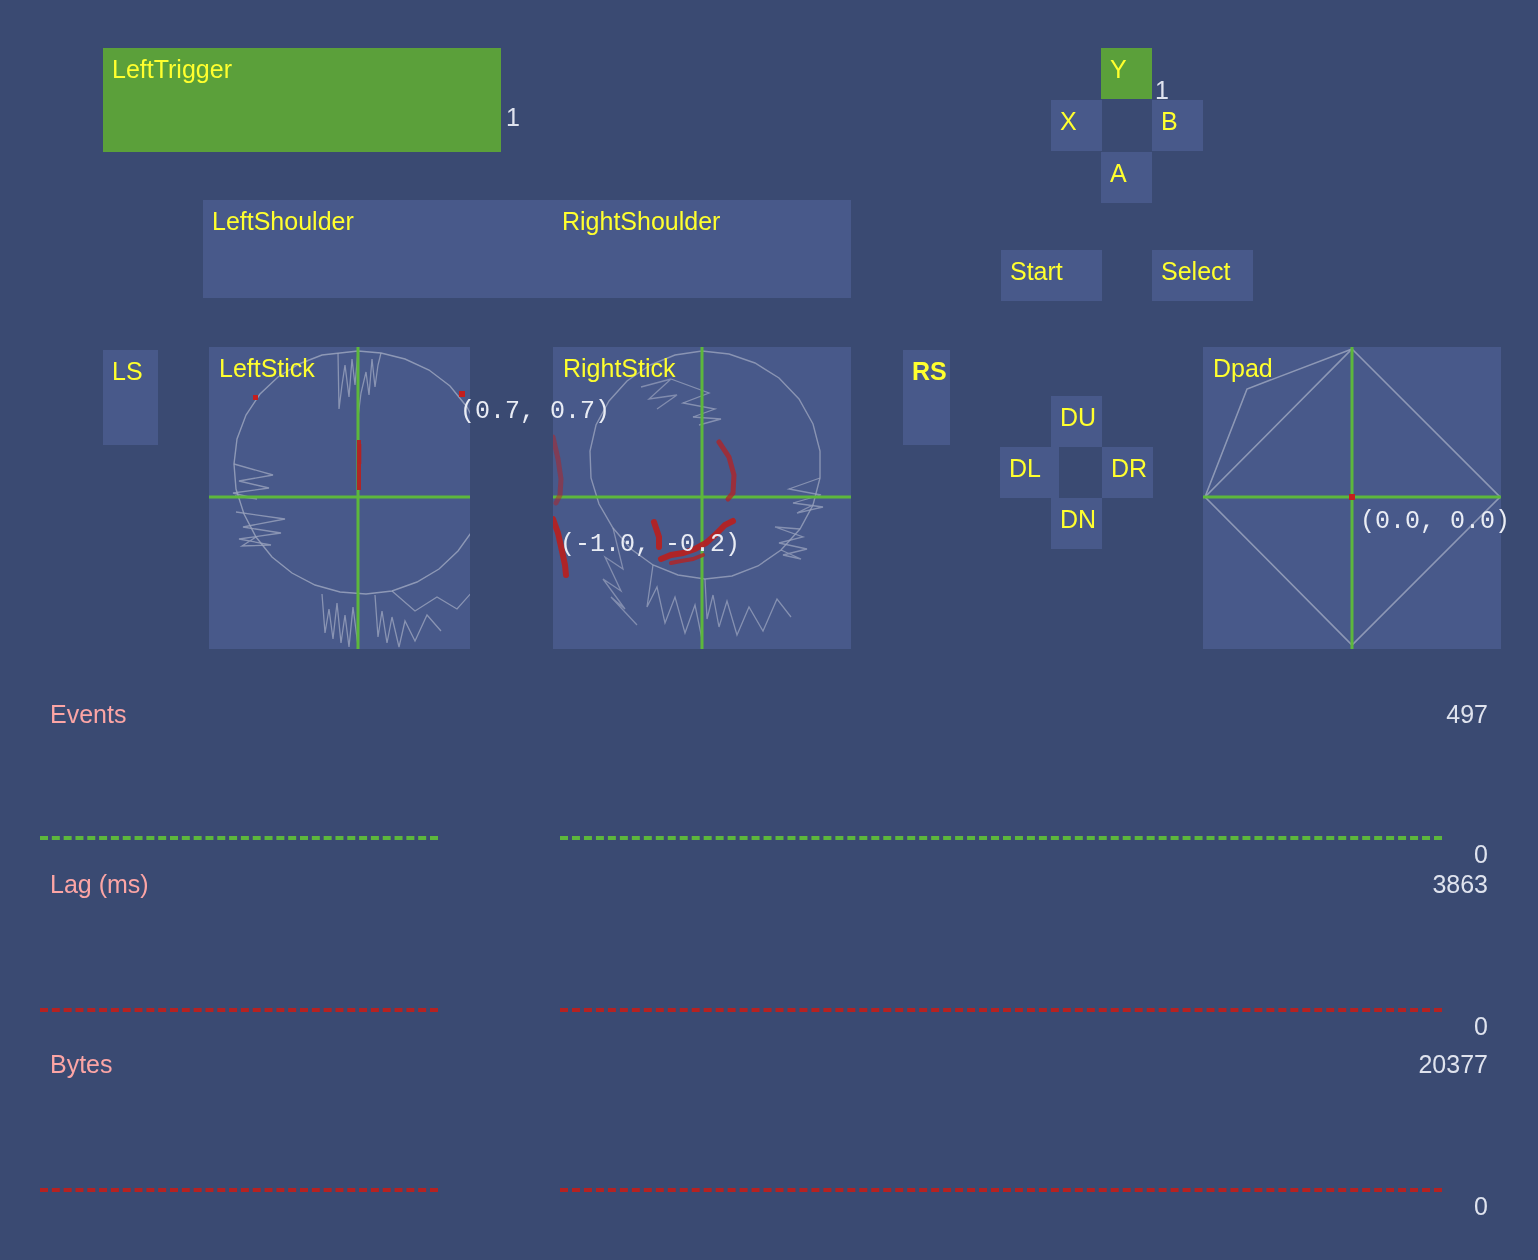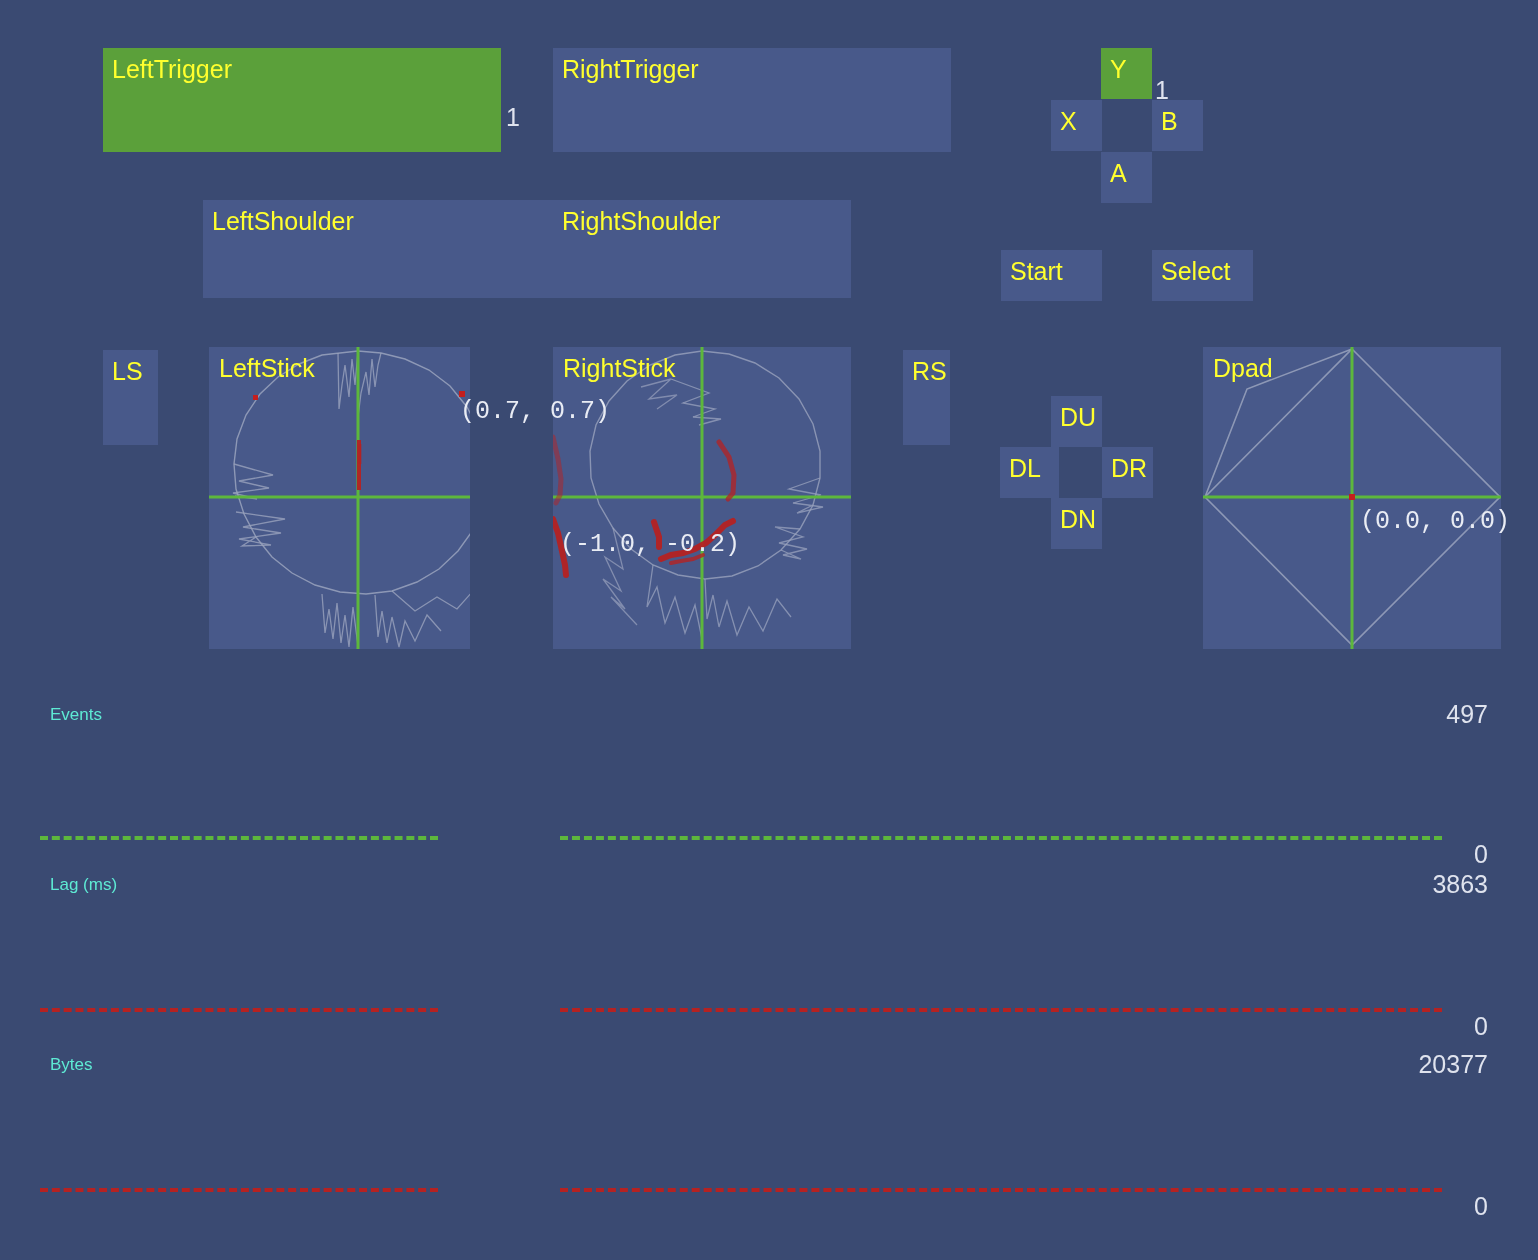--- a/index.html
+++ b/index.html
@@ -65,22 +65,22 @@
     position: absolute;
     color: #e9ecf4;
     font-size: 25px;
     line-height: 25px;
     white-space: nowrap;
     z-index: 5;
     font-family: Liberation Mono, monospace;
   }
   .rowlabel {
     position: absolute;
-    color: #5eead4;
-    font-size: 17px;
+    color: #fca5a5;
+    font-size: 25px;
     line-height: 25px;
     white-space: nowrap;
   }
   .dashline {
     position: absolute;
     height: 0;
     border-top: 4px dashed #5db73c;
   }
   .dashline.red {
     border-top-color: #b52222;
@@ -89,23 +89,20 @@
 </head>
 <body>
 
 <div id="stage">
 
   <div class="panel active" style="left:103px; top:48px; width:398px; height:104px;">
     <span class="lbl">LeftTrigger</span>
   </div>
   <span class="val" style="left:506px; top:105px;">1</span>
 
-  <div class="panel" style="left:553px; top:48px; width:398px; height:104px;">
-    <span class="lbl">RightTrigger</span>
-  </div>
   <span class="val" style="left:956px; top:105px;"></span>
 
   <div class="panel" style="left:203px; top:200px; width:354px; height:98px;">
     <span class="lbl">LeftShoulder</span>
   </div>
   <div class="panel" style="left:553px; top:200px; width:298px; height:98px;">
     <span class="lbl">RightShoulder</span>
   </div>
 
   <div class="panel active" style="left:1101px; top:48px; width:51px; height:51px;">
@@ -126,21 +123,21 @@
   <div class="panel" style="left:1001px; top:250px; width:101px; height:51px;">
     <span class="lbl">Start</span>
   </div>
   <div class="panel" style="left:1152px; top:250px; width:101px; height:51px;">
     <span class="lbl">Select</span>
   </div>
 
   <div class="panel" style="left:103px; top:350px; width:55px; height:95px;text-align:right;">
     <span class="lbl">LS</span>
   </div>
-  <div class="panel" style="left:903px; top:350px; width:47px; height:95px;">
+  <div class="panel" style="left:903px; top:350px; width:47px; height:95px;font-weight:bold;">
     <span class="lbl">RS</span>
   </div>
 
   <div class="panel" style="left:1051px; top:396px; width:51px; height:51px;">
     <span class="lbl">DU</span>
   </div>
   <div class="panel" style="left:1000px; top:447px; width:59px; height:51px;">
     <span class="lbl">DL</span>
   </div>
   <div class="panel" style="left:1102px; top:447px; width:51px; height:51px;">

